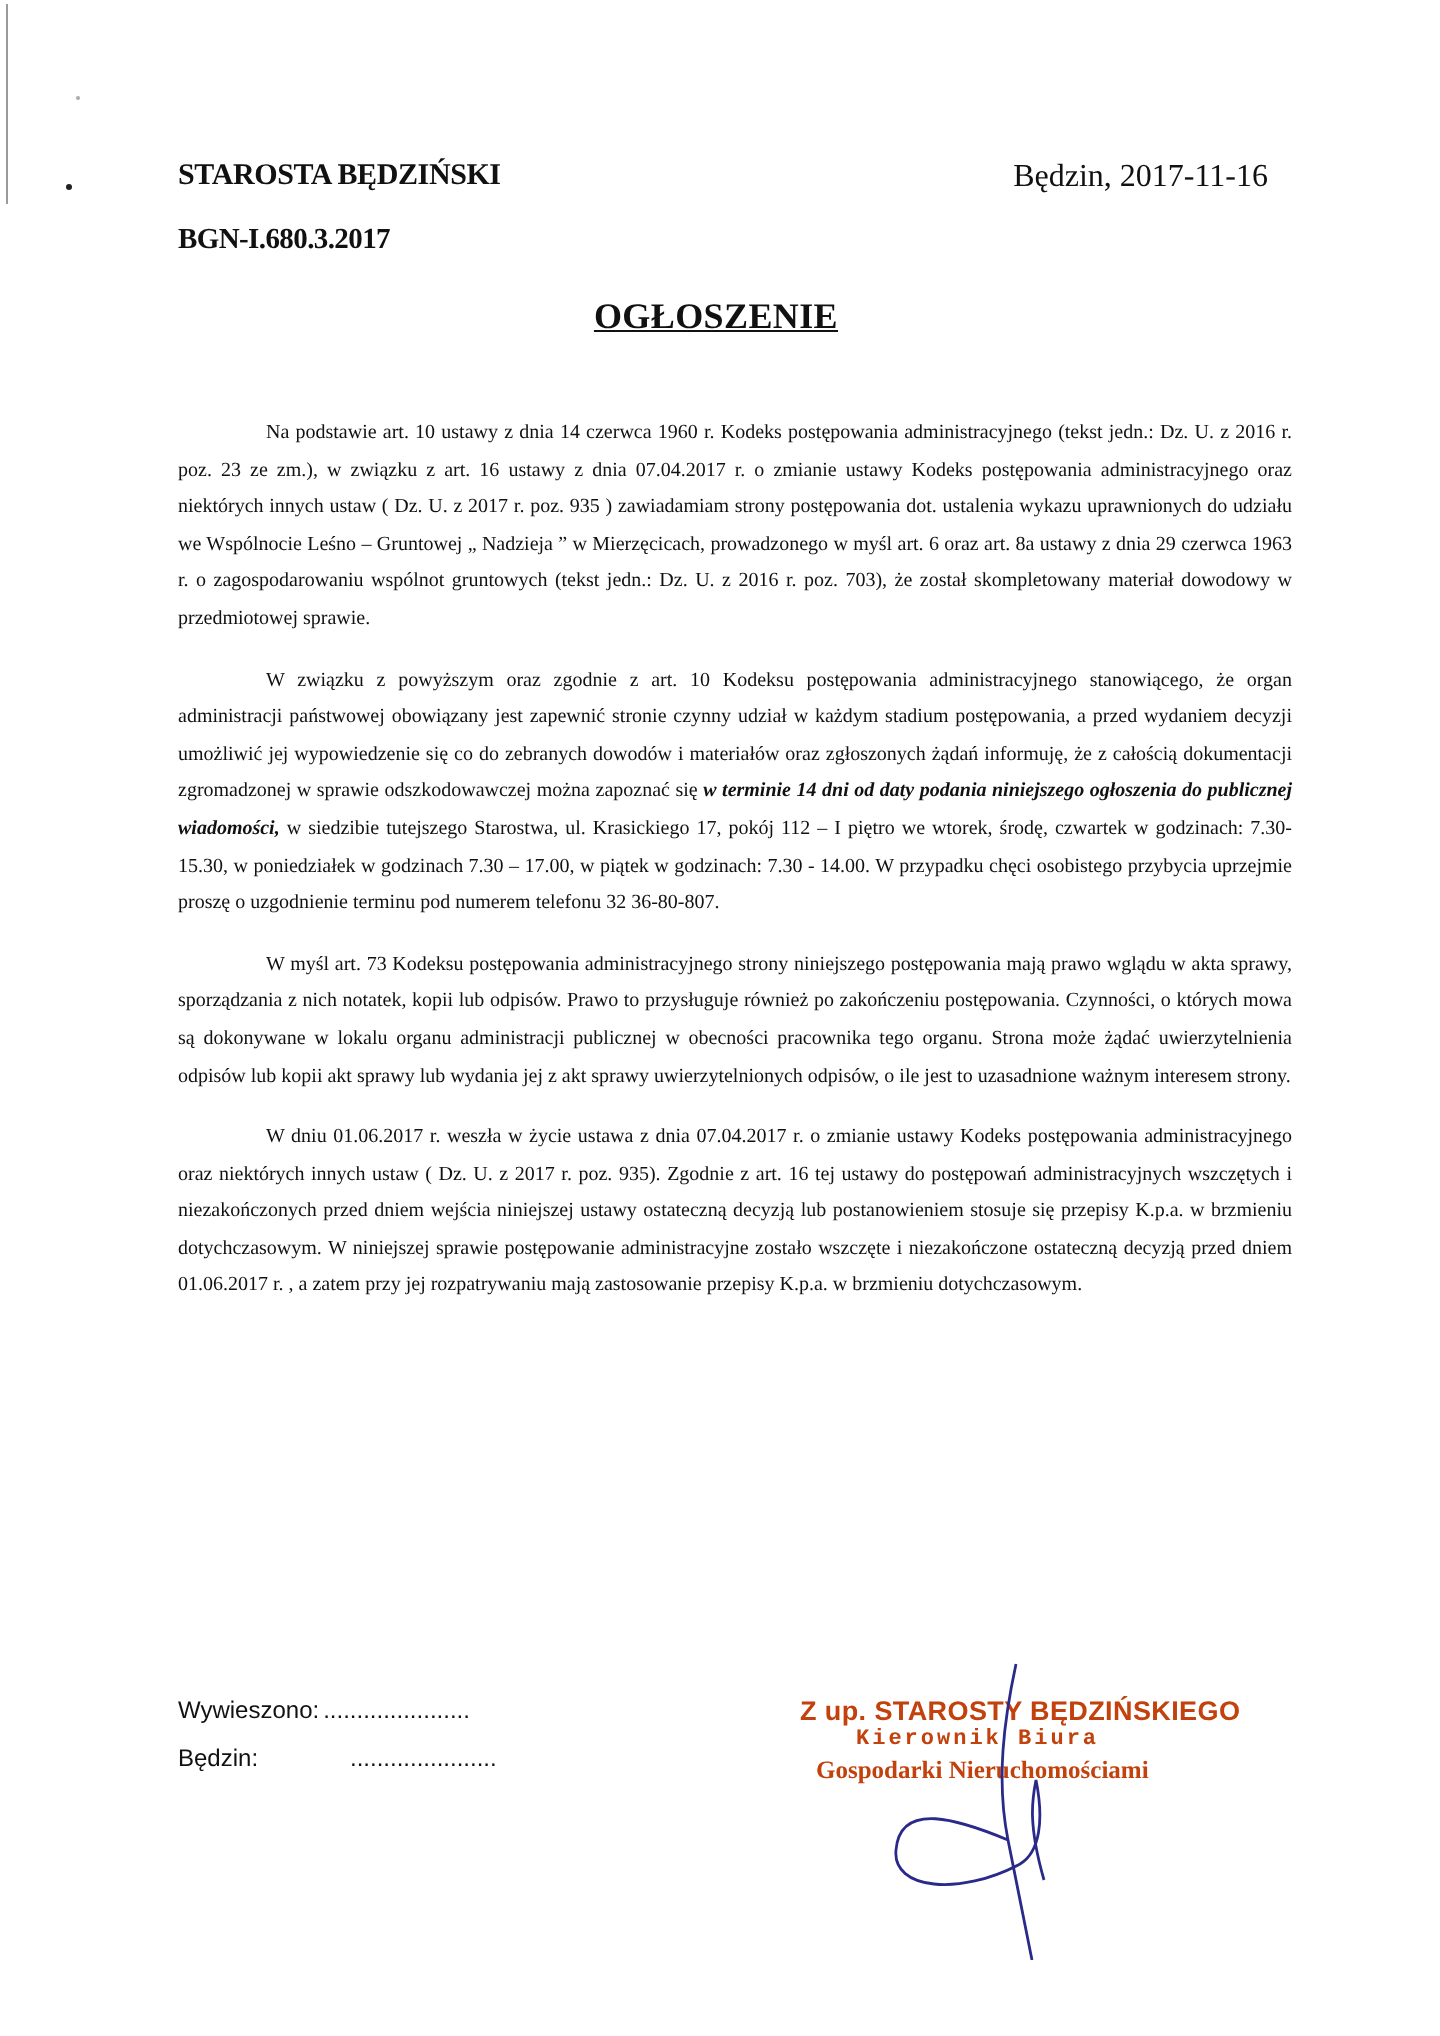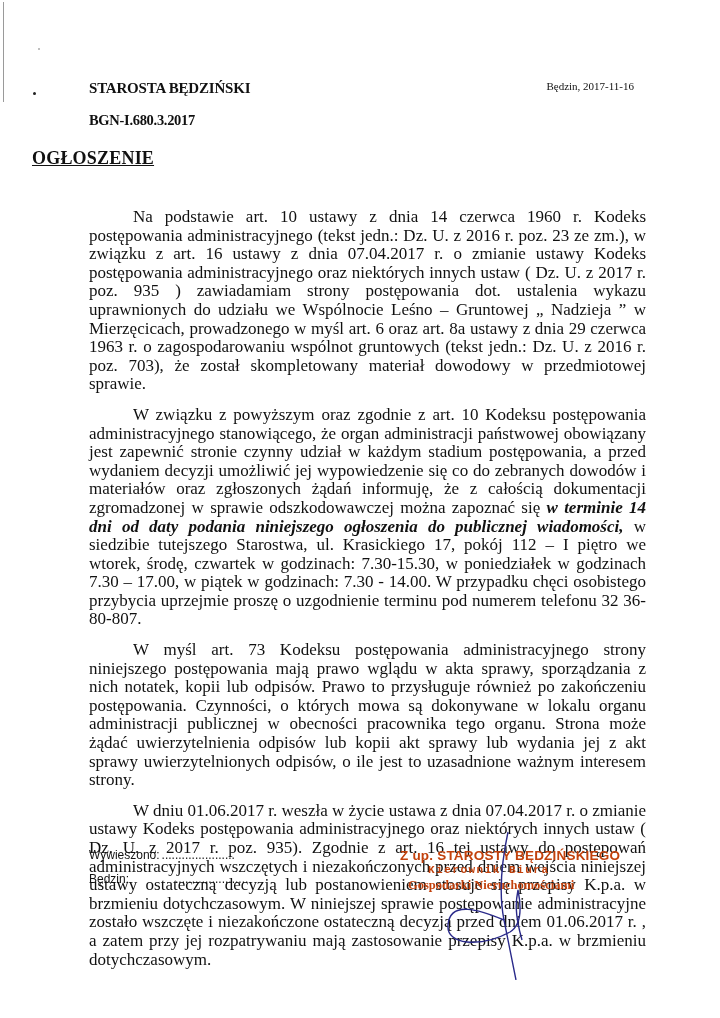--- a/index.html
+++ b/index.html
@@ -5,24 +5,24 @@
     html, body { margin: 0; padding: 0; }
     body {
       width: 720px; height: 1018px; background: #ffffff; position: relative; overflow: hidden;
       font-family: "Liberation Serif", "DejaVu Serif", serif; color: #111111;
     }
     .edge-line { position: absolute; left: 3px; top: 2px; width: 1px; height: 100px; background: #9a9a9a; }
     .speck { position: absolute; width: 3px; height: 3px; border-radius: 50%; background: #222; }
     .speck.s1 { left: 38px; top: 48px; background: #aaa; width: 2px; height: 2px; }
     .speck.s2 { left: 33px; top: 92px; }
     .header-left { position: absolute; left: 89px; top: 80px; font-weight: bold; font-size: 15px; letter-spacing: -0.2px; }
-    .header-right { position: absolute; right: 86px; top: 80px; font-size: 11px; }
+    .header-right { position: absolute; right: 86px; top: 80px; font-size: 16px; }
     .ref { position: absolute; left: 89px; top: 112px; font-weight: bold; font-size: 14.5px; letter-spacing: -0.3px; }
-    .title { position: absolute; left: 0; right: 4px; top: 148px; font-weight: bold; font-size: 18px; text-decoration: underline; letter-spacing: 0.2px; padding-left: 32px; }
-    .body-text { position: absolute; left: 89px; width: 557px; font-size: 17px; line-height: 18.6px; text-align: justify; }
+    .title { position: absolute; left: 0; right: 4px; top: 148px; text-align: center; font-weight: bold; font-size: 18px; text-decoration: underline; letter-spacing: 0.2px; }
+    .body-text { position: absolute; left: 89px; width: 557px; font-size: 10px; line-height: 18.6px; text-align: justify; }
     .body-text p { margin: 0 0 12px 0; text-indent: 44px; }
     .body-text em { font-weight: bold; font-style: italic; }
     .posting { position: absolute; left: 89px; top: 838px; font-family: "Liberation Sans", "DejaVu Sans", sans-serif; font-size: 12px; }
     .posting .row { display: flex; height: 24px; align-items: flex-end; }
     .posting .lbl { width: 86px; }
     .posting .lbl.wide { width: auto; margin-right: 2px; }
     .stamp { position: absolute; left: 400px; top: 848px; width: 240px; color: #d0122c; font-family: "Liberation Sans", "DejaVu Sans", sans-serif; font-weight: bold; }
     .stamp .line1 { font-size: 13.5px; letter-spacing: 0.2px; }
     .stamp .name { margin-top: 16px; padding-left: 52px; font-family: "Liberation Mono", "DejaVu Sans Mono", monospace; font-style: italic; font-size: 14px; }
     .stamp .role { padding-left: 28px; font-family: Liberation Mono, monospace; font-size: 11px; letter-spacing: 1.5px; line-height: 15px; }

